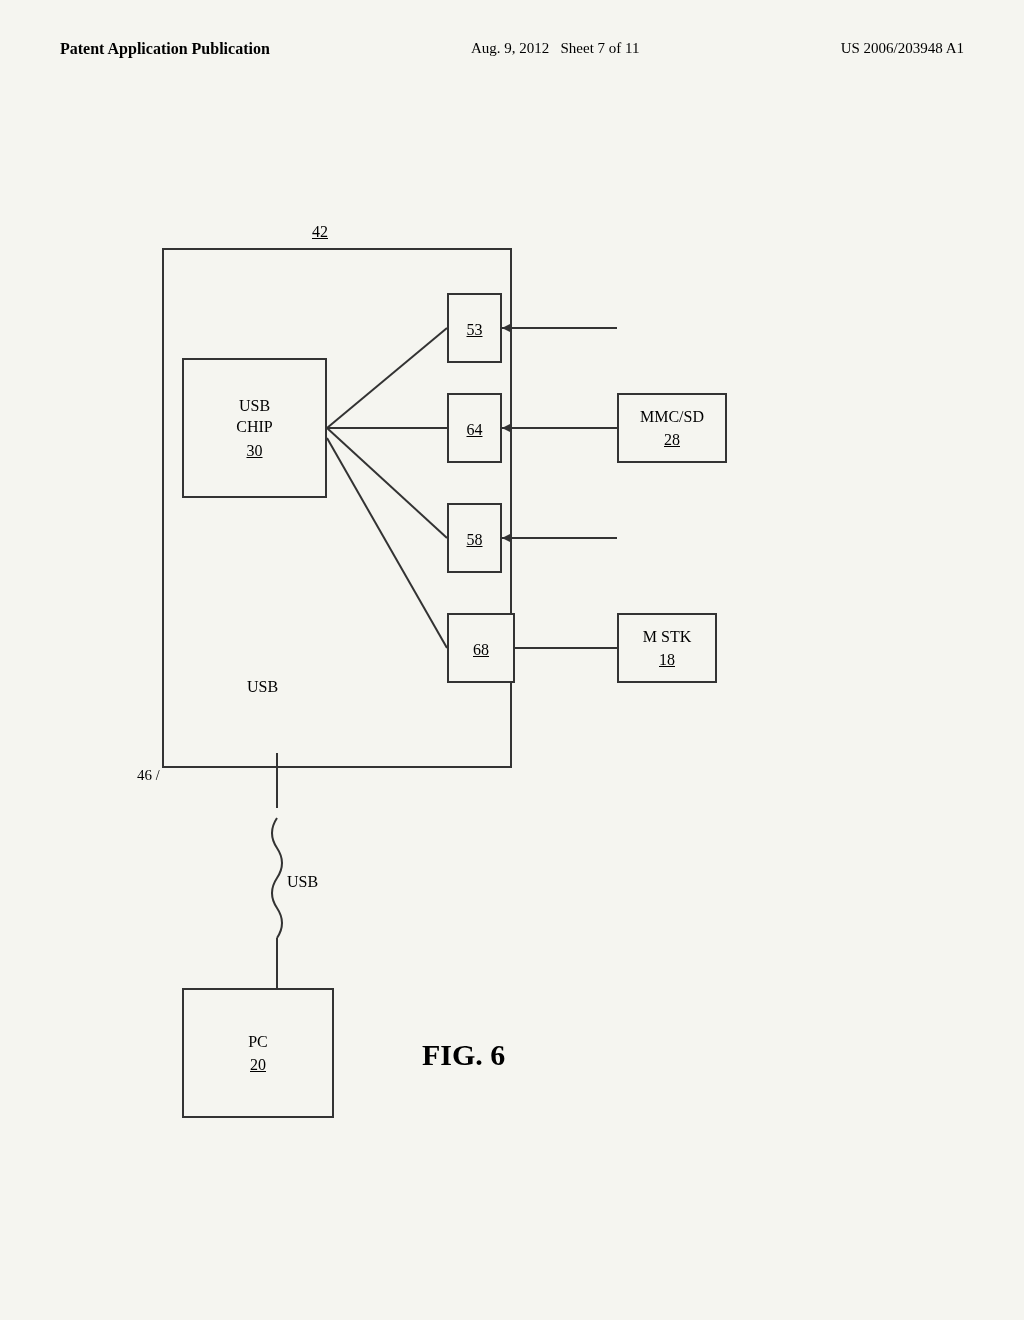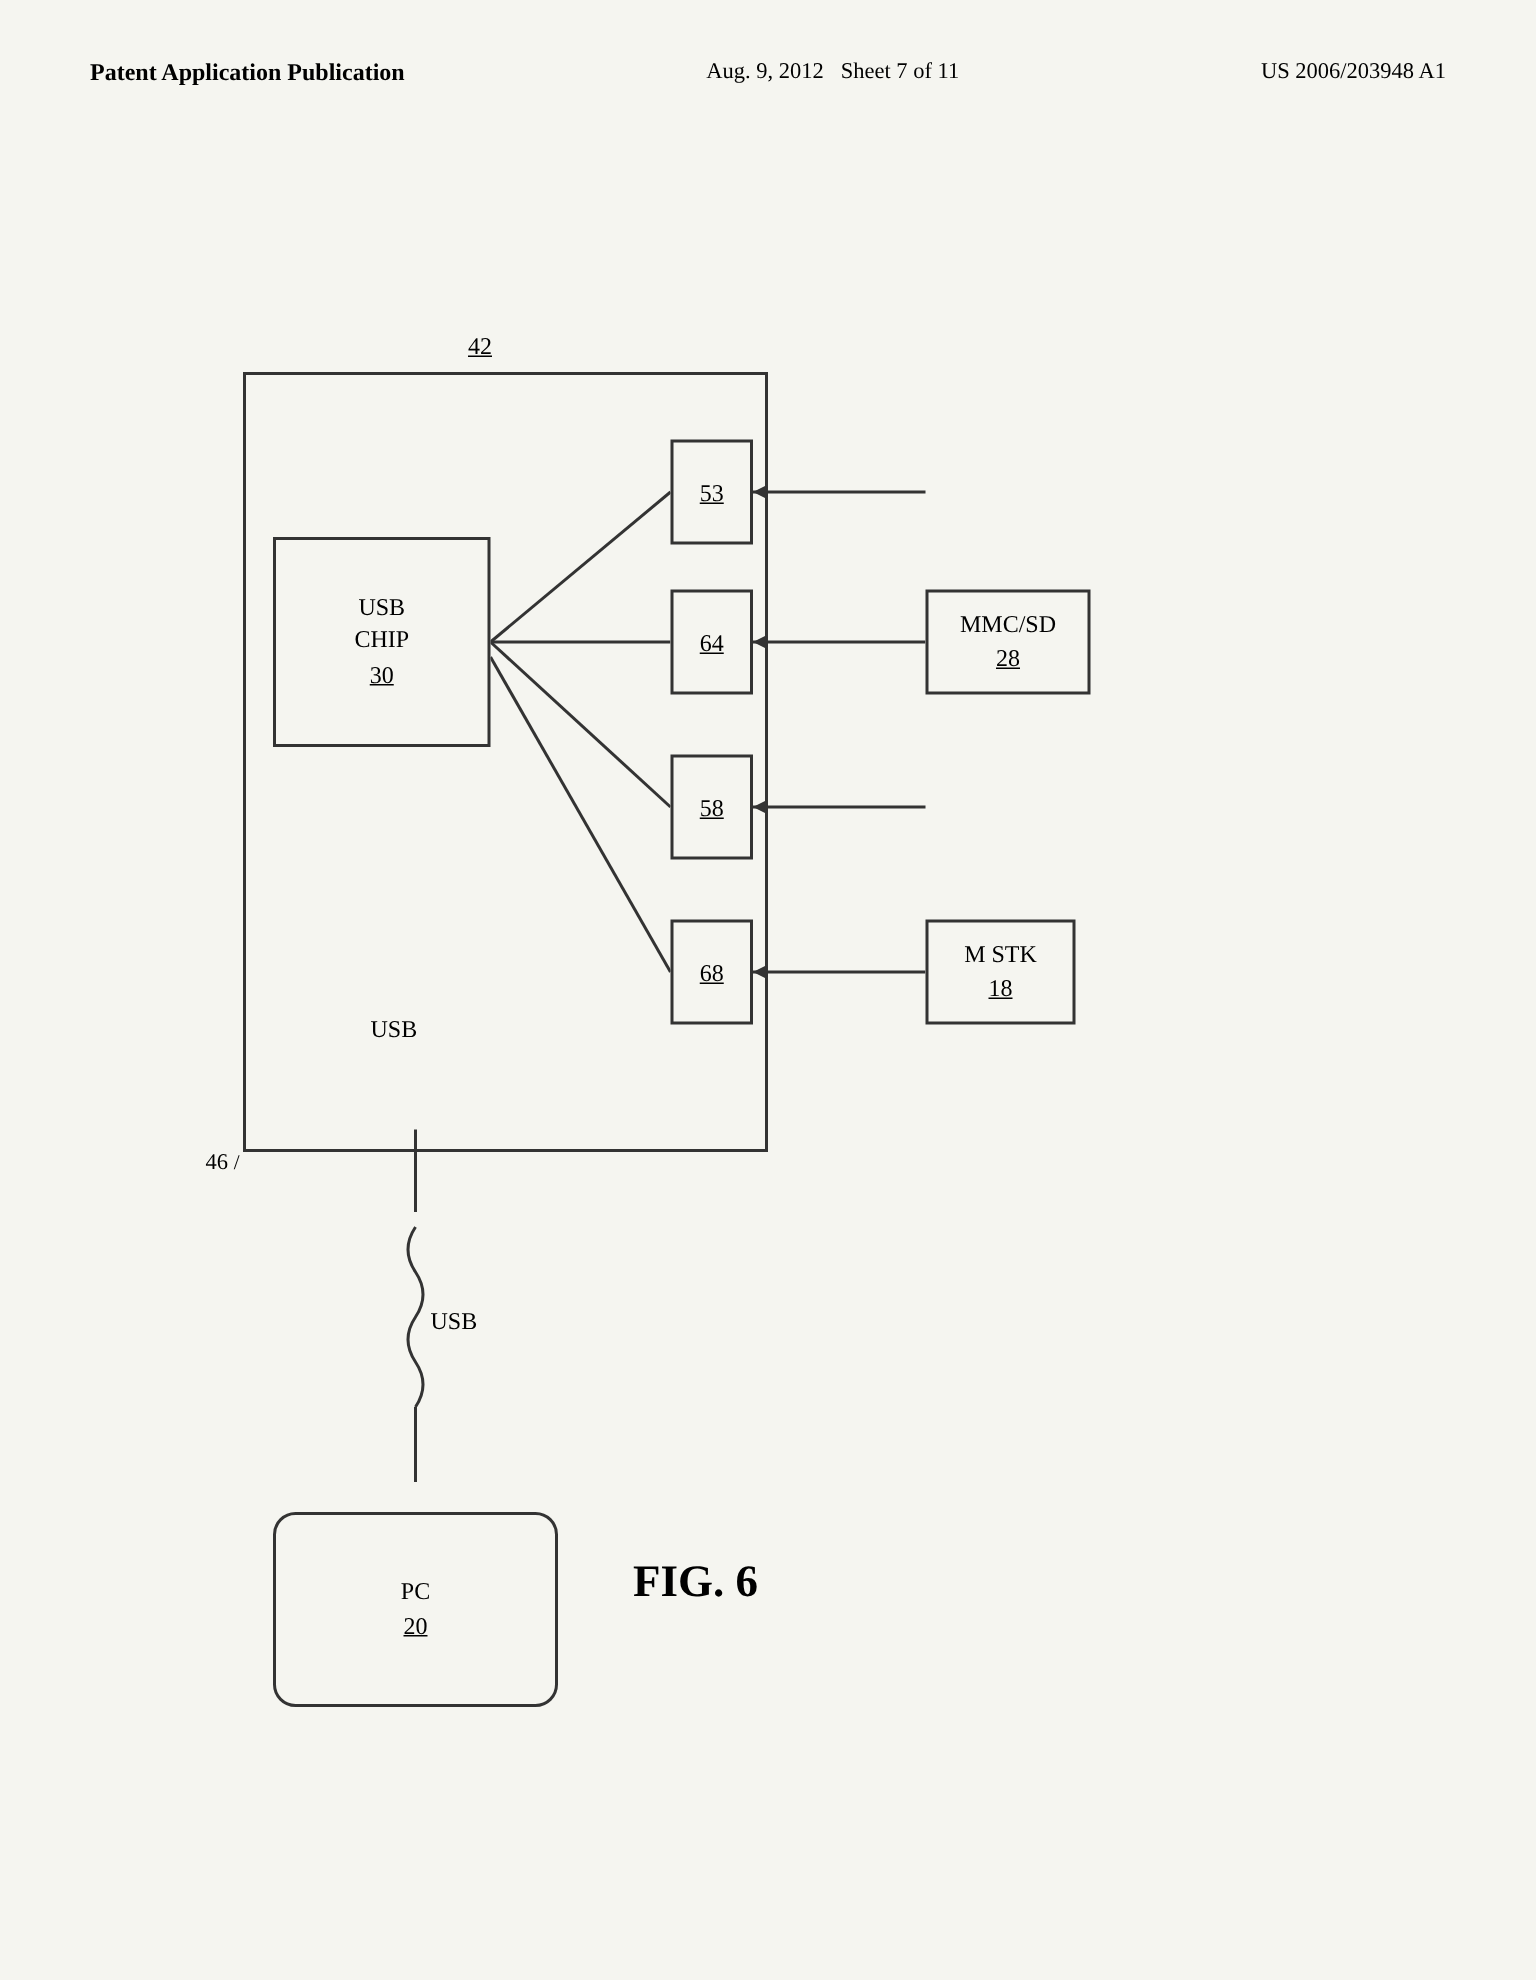--- a/index.html
+++ b/index.html
@@ -161,21 +161,21 @@
     </div>
 
     <div class="box" style="left: 365px; top: 275px; width: 55px; height: 70px;">
       <span class="box-num">64</span>
     </div>
 
     <div class="box" style="left: 365px; top: 385px; width: 55px; height: 70px;">
       <span class="box-num">58</span>
     </div>
 
-    <div class="box" style="left: 365px; top: 495px; width: 55px; height: 70px;">
+    <div class="box" style="left: 365px; top: 495px; width: 68px; height: 70px;">
       <span class="box-num">68</span>
     </div>
 
 
     <div class="box" style="left: 535px; top: 275px; width: 110px; height: 70px;">
       <span class="box-label">MMC/SD</span>
       <span class="box-num">28</span>
     </div>
 
 
@@ -184,21 +184,21 @@
       <span class="box-num">18</span>
     </div>
 
     <div style="position:absolute; left: 55px; top: 649px; font-size:15px;">
       <span>46</span>
       <span style="font-size:14px;">/</span>
     </div>
 
     <div style="position:absolute; left: 205px; top: 755px; font-size:16px;">USB</div>
 
-    <div class="box" style="left: 100px; top: 890px; width: 190px; height: 130px; border-radius: 15px;">
+    <div class="box" style="left: 100px; top: 870px; width: 152px; height: 130px;">
       <span class="box-label">PC</span>
       <span class="box-num">20</span>
     </div>
 
     <div class="fig-label" style="left: 340px; top: 920px; font-size: 30px;">FIG. 6</div>
 
   </div>
 </div>
 
 </body></html>

